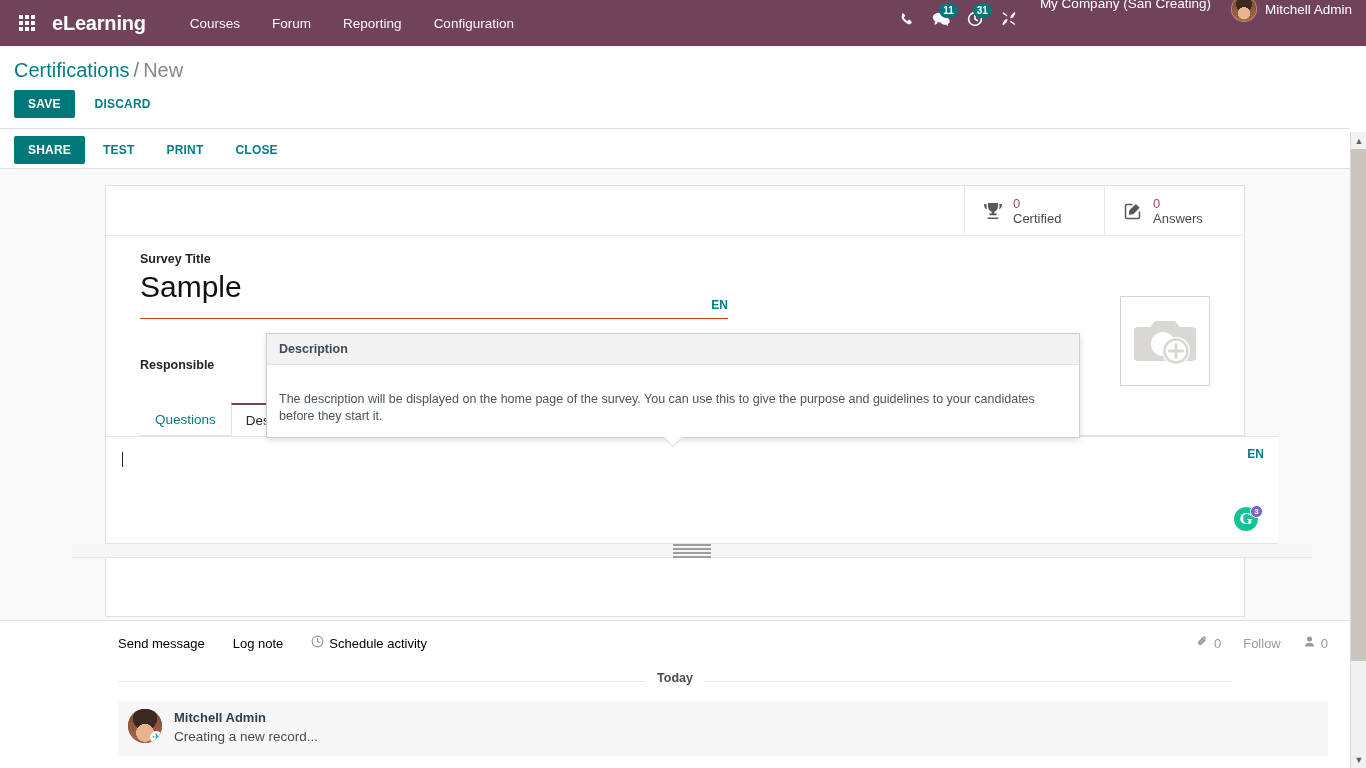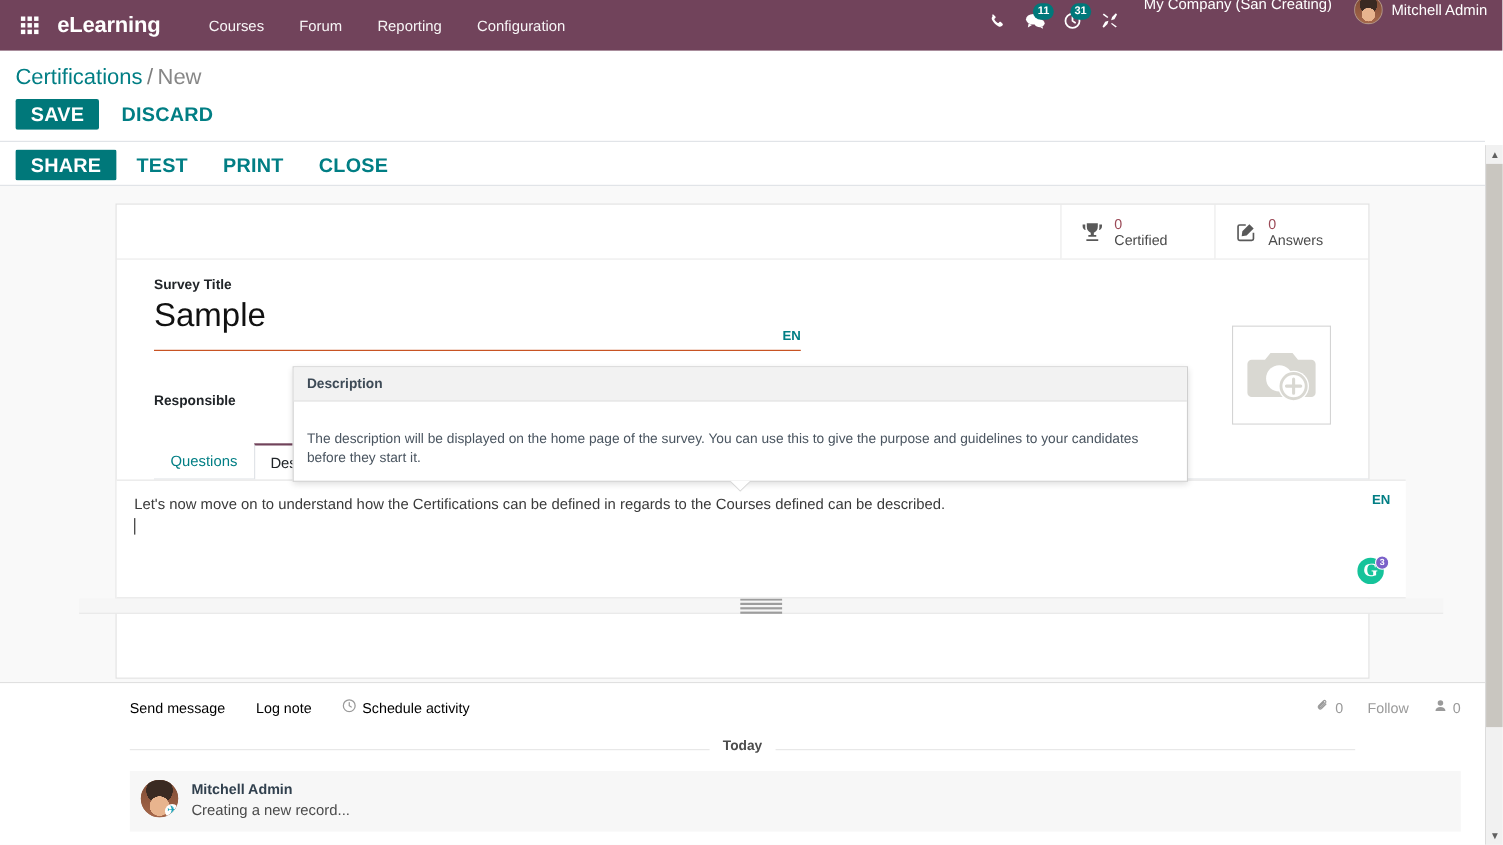--- a/index.html
+++ b/index.html
@@ -65,21 +65,21 @@
     position: absolute; top: 46px; left: 0; width: 1350px;
     background: #ffffff; border-bottom: 1px solid #dee2e6; padding: 0 0 0 0;
     z-index: 20;
   }
   .breadcrumb { padding: 12px 0 0 14px; font-size: 20px; line-height: 24px; }
   .bc-link { color: #017e84; cursor: pointer; }
   .bc-sep { color: #7d7d7d; padding: 0 4px; }
   .bc-current { color: #878787; }
   .cp-buttons { padding: 8px 0 10px 14px; display: flex; align-items: center; gap: 6px; }
   .btn {
-    font-size: 18px; font-weight: bold; letter-spacing: 0.2px;
+    font-size: 12px; font-weight: bold; letter-spacing: 0.2px;
     padding: 6px 13px; border-radius: 2px; cursor: pointer; border: 1px solid transparent;
     line-height: 14px; white-space: nowrap;
   }
   .btn-primary { background: #00787a; color: #ffffff; }
   .btn-link { background: transparent; color: #017e84; }
 
   
   .sheet-buttons {
     position: absolute; top: 131px; left: 0; width: 1350px; height: 38px;
     background: #ffffff; border-bottom: 1px solid #dee2e6;
@@ -402,21 +402,20 @@
         <div class="notebook">
           <div class="tabs">
             <div class="tab">Questions</div>
             <div class="tab active">Description</div>
             <div class="tab">End Message</div>
             <div class="tab">Options</div>
           </div>
 
           <div class="editor-wrap">
             <div class="editor">
-              <div class="editor-text">Let's now move on to understand how the Certifications can be defined in regards to the Courses defined can be described.</div>
               <div class="caret-line"><span class="caret"></span></div>
               <span class="editor-lang">EN</span>
               <div class="grammarly">
                 <div class="gr-circle">G</div>
                 <div class="gr-badge">3</div>
               </div>
             </div>
             <div class="resize-strip">
               <div class="grip">
                   <i></i>

